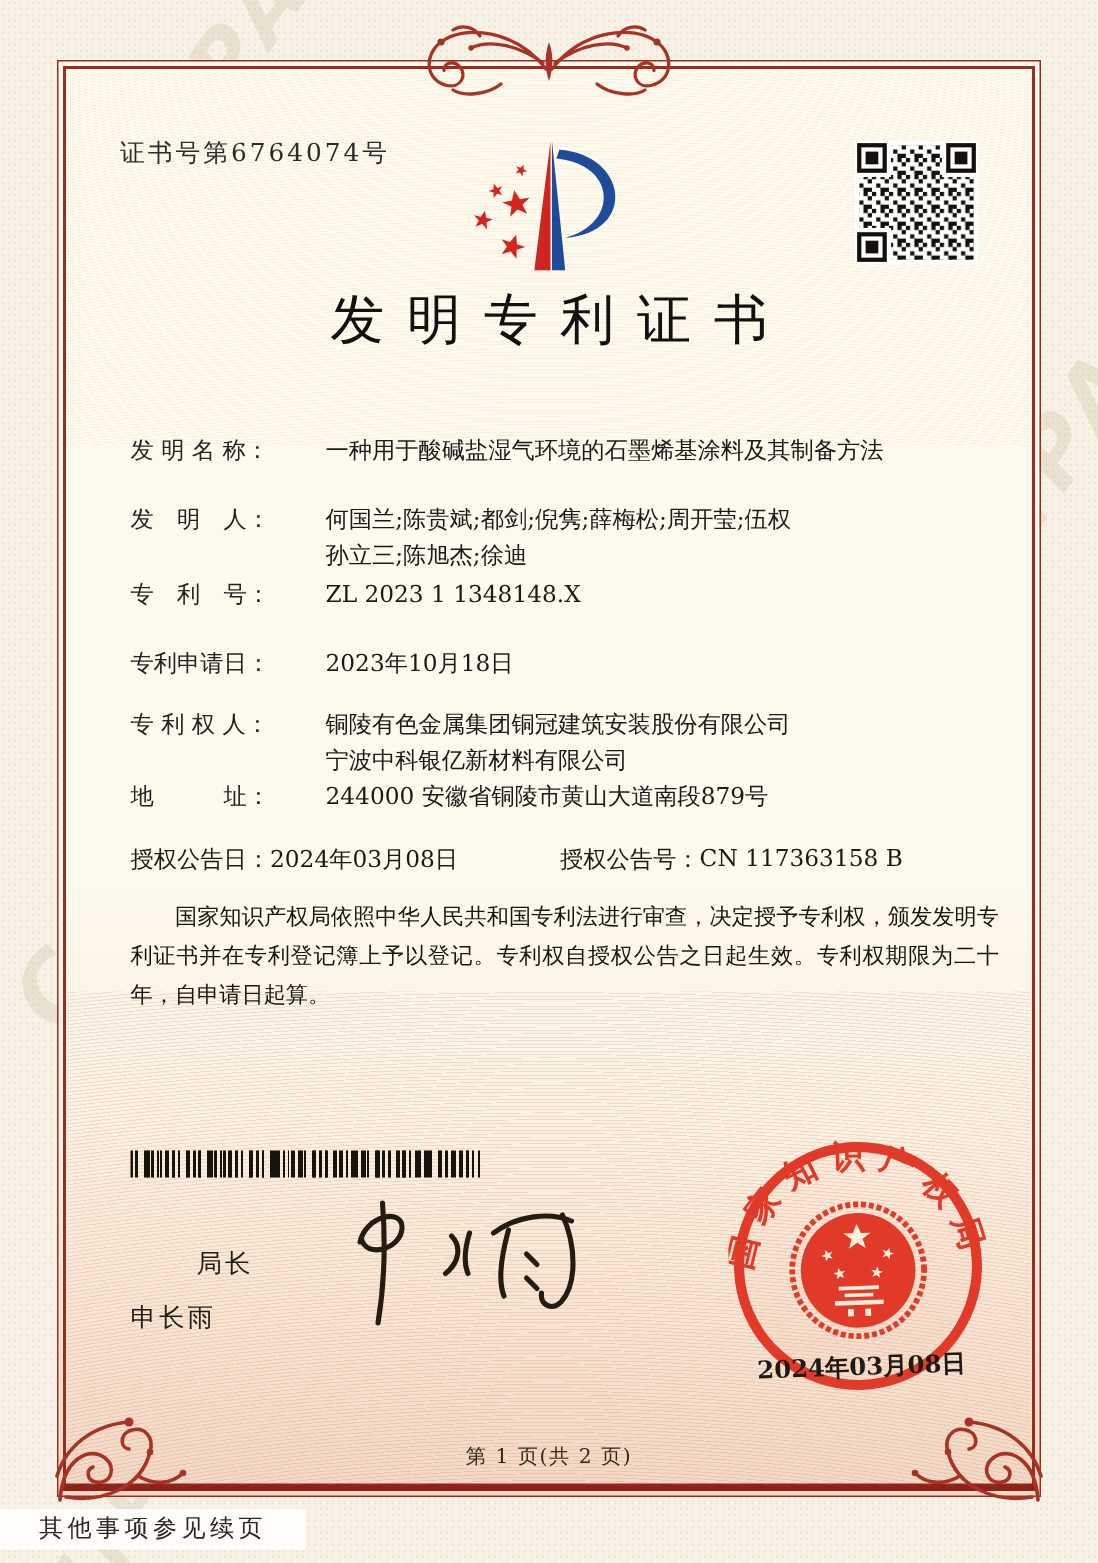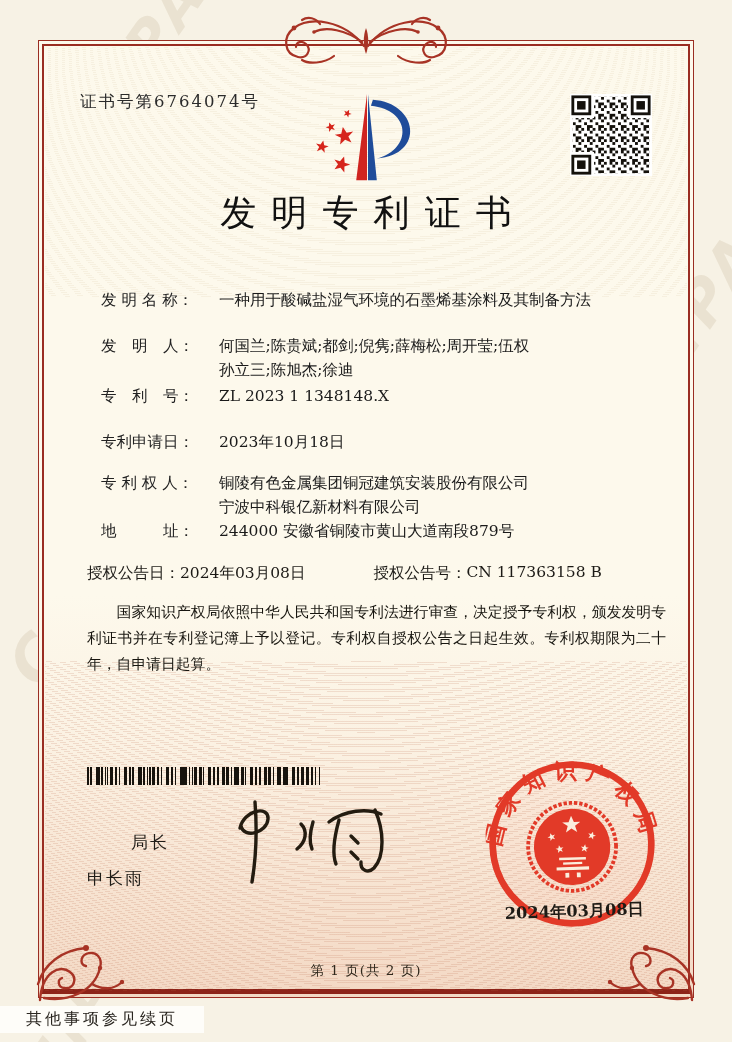--- a/index.html
+++ b/index.html
@@ -53,21 +53,21 @@
   }
   .logo { position:absolute; left:298px; top:90px; }
   .qr { position:absolute; left:570px; top:94px; }
 
   .title {
     position:absolute; left:0; right:0; top:189px; text-align:center;
     font-size:36px; font-weight:400; letter-spacing:.42em; text-indent:.42em;
     color:#111;
   }
 
-  .row { position:absolute; left:101px; right:58px; display:flex; font-size:15.5px; line-height:1.55; }
+  .row { position:absolute; left:87px; right:58px; display:flex; font-size:15.5px; line-height:1.55;gap:12px; }
   .row .lbl { flex:none; width:118px; color:#222; white-space:pre; }
   .row .val { flex:1; white-space:pre-line; color:#1a1a1a; }
   .row2 { position:absolute; left:87px; right:58px; display:flex; font-size:15.5px; }
   .row2 .pair { display:flex; }
   .row2 .lbl { white-space:pre; }
   .row2 .gap { width:68px; flex:none; }
 
   .para {
     position:absolute; left:87px; right:66px;
     font-size:14.8px; line-height:1.76; text-indent:2em;

